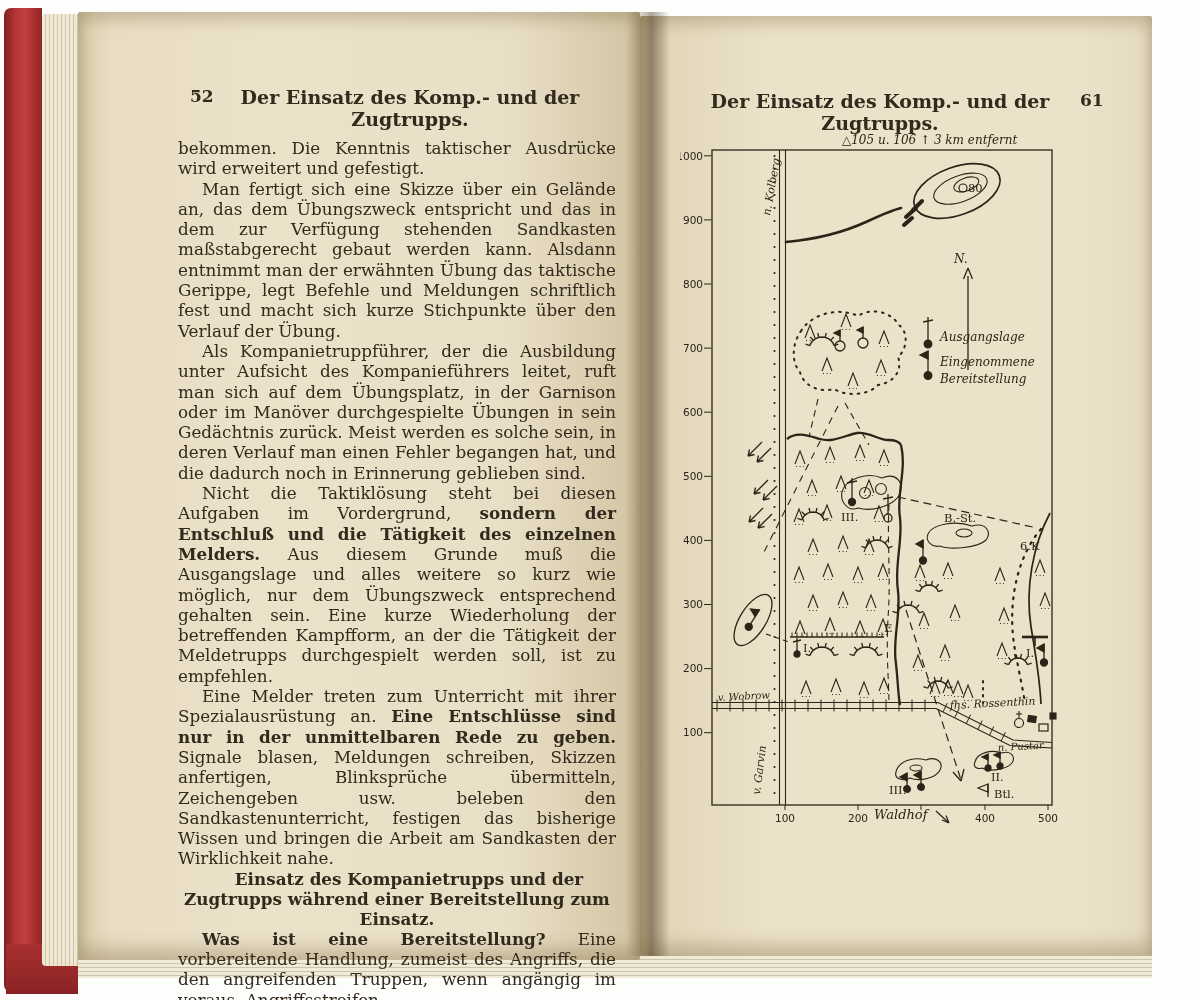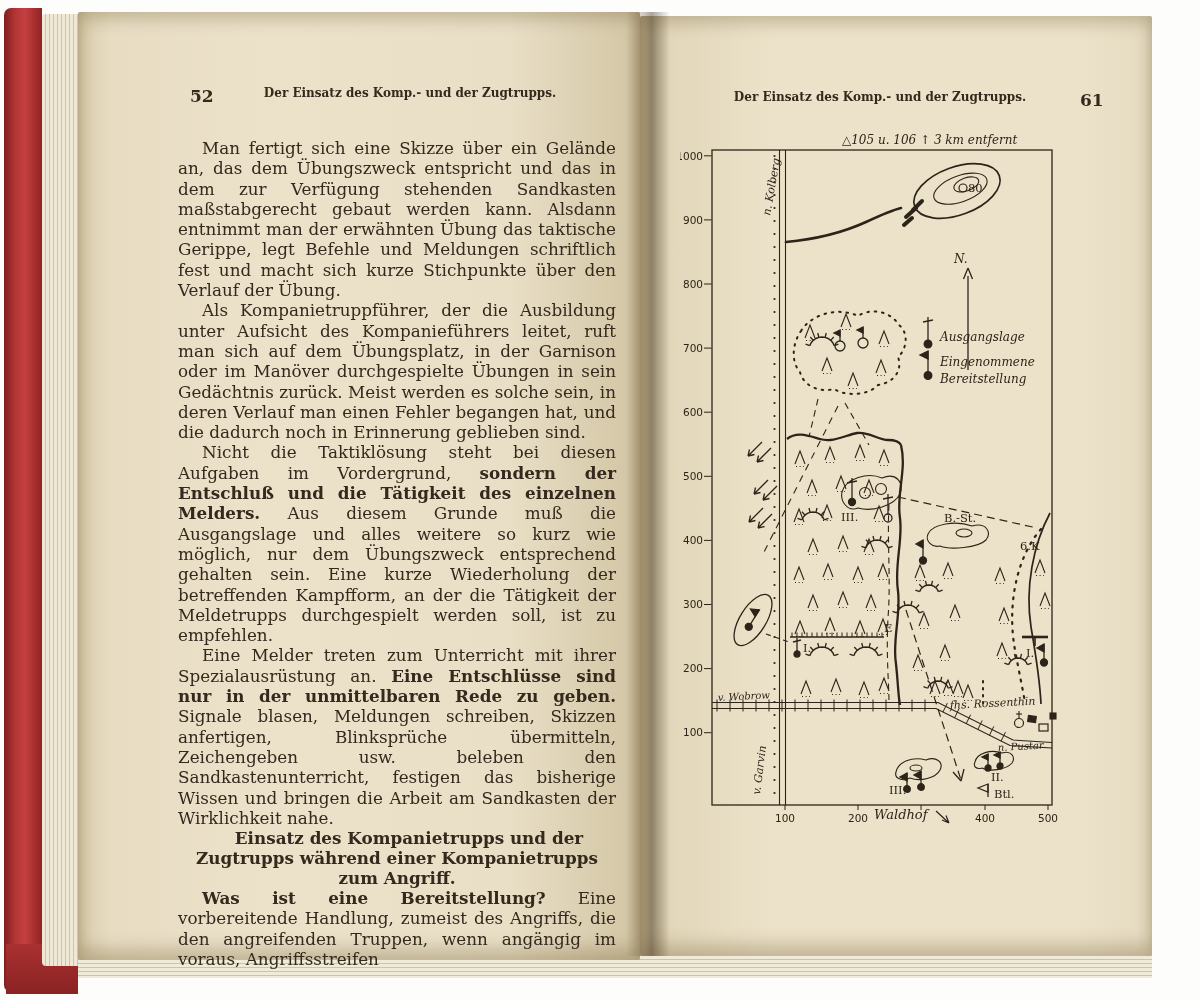--- a/index.html
+++ b/index.html
@@ -15,21 +15,21 @@
      background:repeating-linear-gradient(180deg,#f0ead8 0 3px,#cdc3a9 3px 4px);}
   .page{position:absolute;border-radius:2px;}
   .page.left{left:78px;top:12px;width:562px;height:948px;
      background:linear-gradient(90deg,#d8ccab 0,#e8ddc3 34px,#ece2ca 200px,#e9dfc6 430px,#d2c5a4 100%);
      box-shadow:inset 0 9px 14px rgba(120,100,60,.28), inset 0 -12px 16px rgba(120,100,60,.32);}
   .page.right{left:640px;top:16px;width:512px;height:940px;
      background:linear-gradient(90deg,#c9bb98 0,#e2d7ba 30px,#ece2c9 130px,#ece2c9 440px,#e5dbc1 100%);
      box-shadow:inset 0 9px 14px rgba(120,100,60,.28), inset 0 -12px 16px rgba(120,100,60,.32);}
   .gutter{position:absolute;left:626px;top:12px;width:44px;height:944px;pointer-events:none;
      background:linear-gradient(90deg,rgba(90,70,40,0) 0,rgba(90,70,40,.30) 42%,rgba(55,40,22,.42) 58%,rgba(90,70,40,0) 100%);}
-  .pg-head{position:absolute;top:74px;font-size:12px;font-weight:bold;}
+  .pg-head{position:absolute;top:74px;font-size:19px;font-weight:bold;}
   .pagenum{position:absolute;top:74px;font-size:17px;font-weight:bold;}
   .runhead-l{left:130px;width:404px;text-align:center;}
   .runhead-r{left:56px;width:368px;text-align:center;}
   .bodytext{position:absolute;left:100px;top:126px;width:438px;
      font-size:16.8px;line-height:20.3px;text-align:justify;}
   .bodytext p{margin:0;text-indent:24px;}
   .bodytext p.noindent{text-indent:0;}
   .h-center{ text-align:center;font-weight:bold;margin:10px 0 8px;text-indent:0;}
   .h-spaced{ text-align:center;font-weight:bold;letter-spacing:3.5px;margin:13px 0 3px;text-indent:0;}
   .h-title{ text-align:center;font-weight:bold;margin:2px 10px 9px;text-indent:0;line-height:20px;}
@@ -49,25 +49,26 @@
 <div id="scene">
   <div class="cover"></div>
   <div class="cover-bottom"></div>
   <div class="edges-left"></div>
   <div class="edges-bottom"></div>
 
   <div class="page left">
     <div class="pagenum" style="left:112px">52</div>
     <div class="pg-head runhead-l">Der Einsatz des Komp.- und der Zugtrupps.</div>
     <div class="bodytext">
+      <p class="noindent">bekommen. Die Kenntnis taktischer Ausdrücke wird erweitert und gefestigt.</p>
       <p>Man fertigt sich eine Skizze über ein Gelände an, das dem Übungszweck entspricht und das in dem zur Verfügung stehenden Sandkasten maßstabgerecht gebaut werden kann. Alsdann entnimmt man der erwähnten Übung das taktische Gerippe, legt Befehle und Meldungen schriftlich fest und macht sich kurze Stichpunkte über den Verlauf der Übung.</p>
       <p>Als Kompanietruppführer, der die Ausbildung unter Aufsicht des Kompanieführers leitet, ruft man sich auf dem Übungsplatz, in der Garnison oder im Manöver durchgespielte Übungen in sein Gedächtnis zurück. Meist werden es solche sein, in deren Verlauf man einen Fehler begangen hat, und die dadurch noch in Erinnerung geblieben sind.</p>
       <p><span>Nicht die Taktiklösung steht bei diesen Aufgaben im Vordergrund, </span><b>sondern der Entschluß und die Tätigkeit des einzelnen Melders.</b><span> Aus diesem Grunde muß die Ausgangslage und alles weitere so kurz wie möglich, nur dem Übungszweck entsprechend gehalten sein. Eine kurze Wiederholung der betreffenden Kampfform, an der die Tätigkeit der Meldetrupps durchgespielt werden soll, ist zu empfehlen.</span></p>
       <p><span>Eine Melder treten zum Unterricht mit ihrer Spezialausrüstung an. </span><b>Eine Entschlüsse sind nur in der unmittelbaren Rede zu geben.</b><span> Signale blasen, Meldungen schreiben, Skizzen anfertigen, Blinksprüche übermitteln, Zeichengeben usw. beleben den Sandkastenunterricht, festigen das bisherige Wissen und bringen die Arbeit am Sandkasten der Wirklichkeit nahe.</span></p>
-      <p class="h-title">Einsatz des Kompanietrupps und der Zugtrupps während einer Kompanietrupps zum Angriff.</p>
+      <p class="h-title">Einsatz des Kompanietrupps und der Zugtrupps während einer Bereitstellung zum Einsatz.</p>
       <p><b>Was ist eine Bereitstellung?</b><span> Eine vorbereitende Handlung, zumeist des Angriffs, die den angreifenden Truppen, wenn angängig im voraus, Angriffsstreifen</span></p>
     </div>
   </div>
 
   <div class="page right">
     <div class="pg-head runhead-r">Der Einsatz des Komp.- und der Zugtrupps.</div>
     <div class="pagenum" style="left:440px">61</div>
 
     <svg id="map-svg" style="position:absolute;left:40px;top:114px" width="400" height="700" viewBox="680 130 400 700">
 

